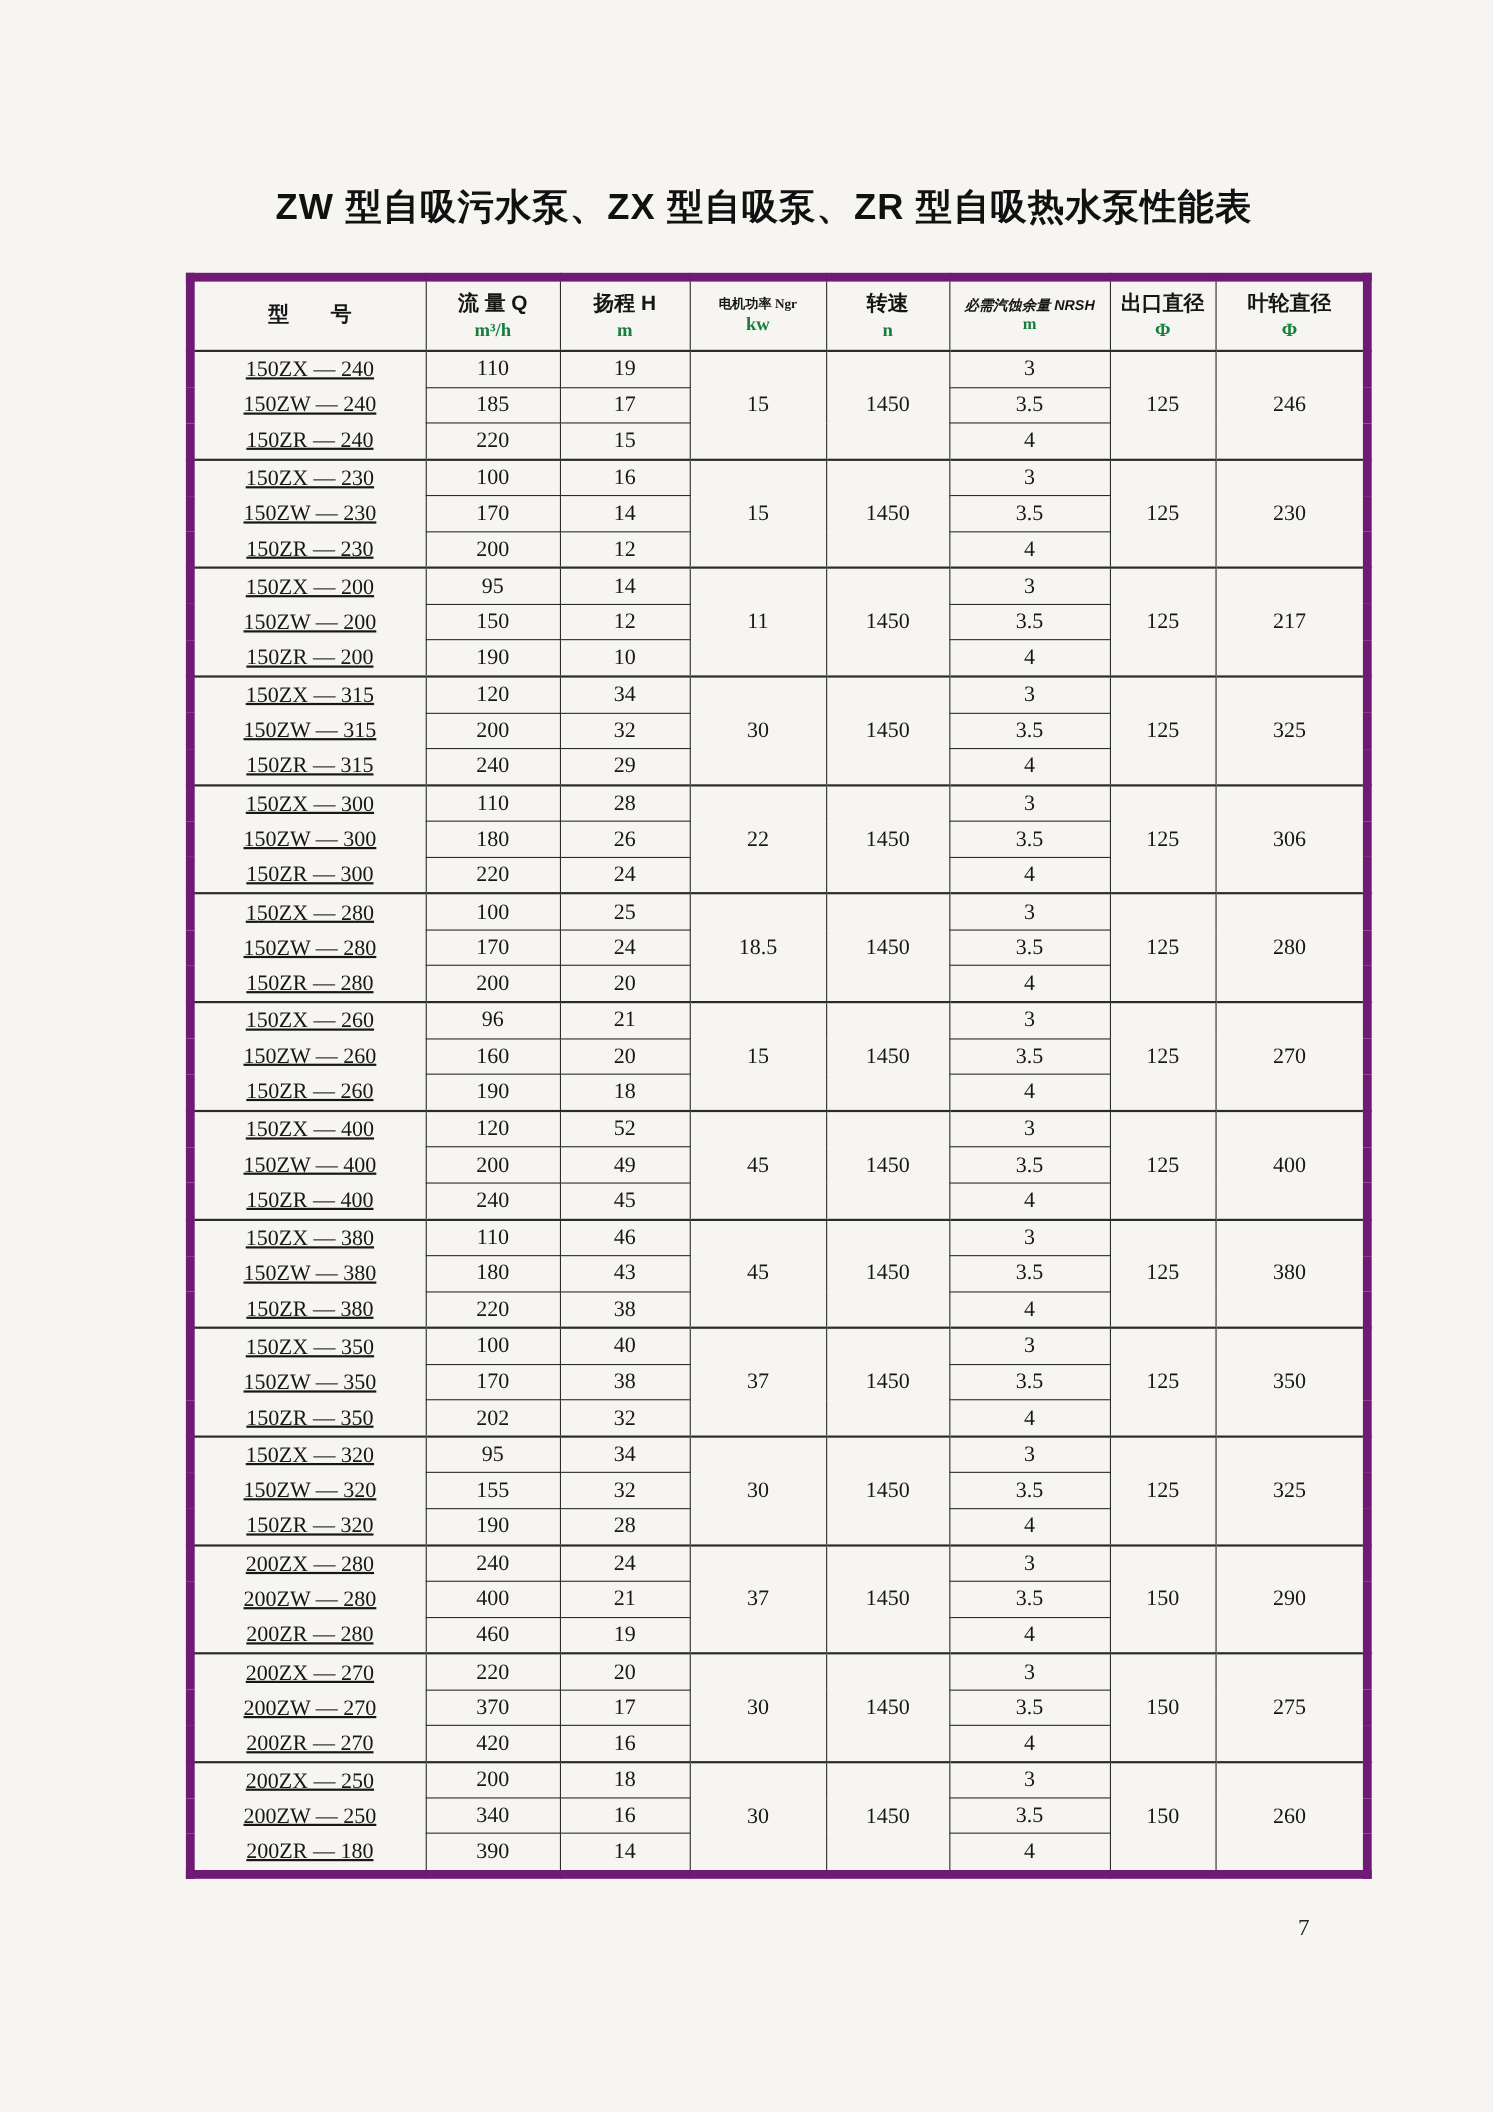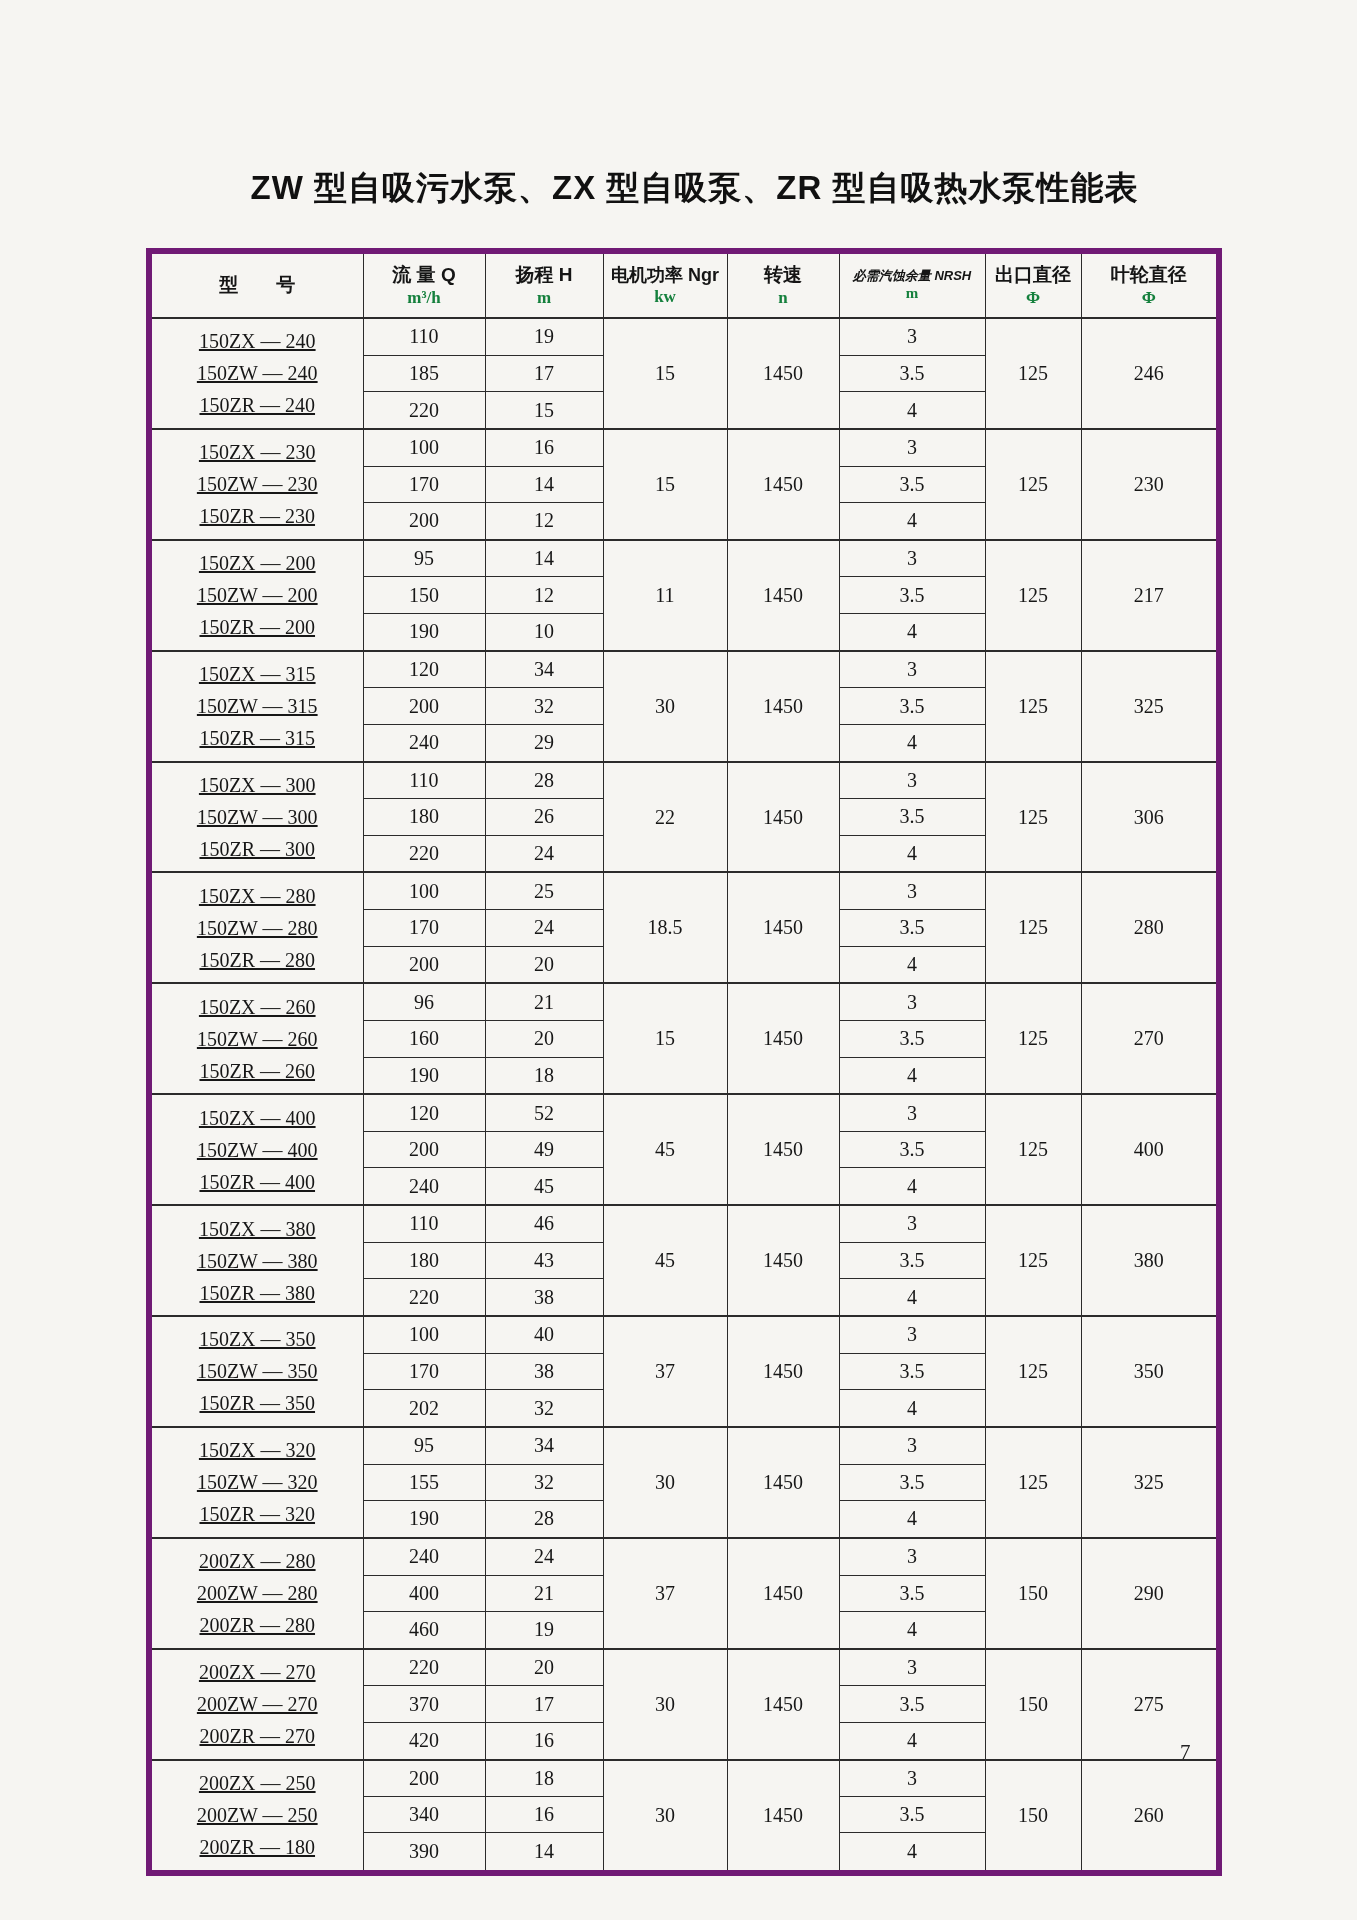--- a/index.html
+++ b/index.html
@@ -23,27 +23,27 @@
     margin: 16px;
     text-align: center;
     font-family: "Liberation Sans", sans-serif;
     font-weight: bold;
     font-size: 33px;
     letter-spacing: 1px;
     color: #111;
   }
   table.pump-table {
     position: absolute;
-    left: 146px;
+    left: 169px;
     top: 248px;
     width: 1070px;
-    height: 1628px;
+    height: 1460px;
     border-collapse: collapse;
     table-layout: fixed;
-    border: 6px solid #701a75;
+    border: 8px solid #701a75;
   }
   .pump-table th,
   .pump-table td {
     border: 1.6px solid #2b2b2b;
     text-align: center;
     vertical-align: middle;
     padding: 0;
     overflow: hidden;
   }
   .pump-table thead tr {
@@ -63,21 +63,21 @@
     line-height: 1.3;
     color: #151515;
   }
   .h-sub {
     font-family: "Liberation Serif", serif;
     font-size: 17px;
     line-height: 1.15;
     color: #15803d;
   }
   
-  .pump-table thead th:nth-child(4) .h-main { font-size: 18px; }
+  .pump-table thead th:nth-child(4) .h-main { font-size: 12px; font-family: Liberation Serif, serif; }
   
   .pump-table thead th:nth-child(6) .h-main { font-size: 13px; letter-spacing: 0; font-style: italic; }
   .pump-table thead th:nth-child(6) .h-sub  { font-size: 15px; }
   .num-cell {
     font-family: "Liberation Serif", serif;
     font-size: 20px;
     color: #171717;
   }
   .model-cell {
     font-family: "Liberation Serif", serif;

